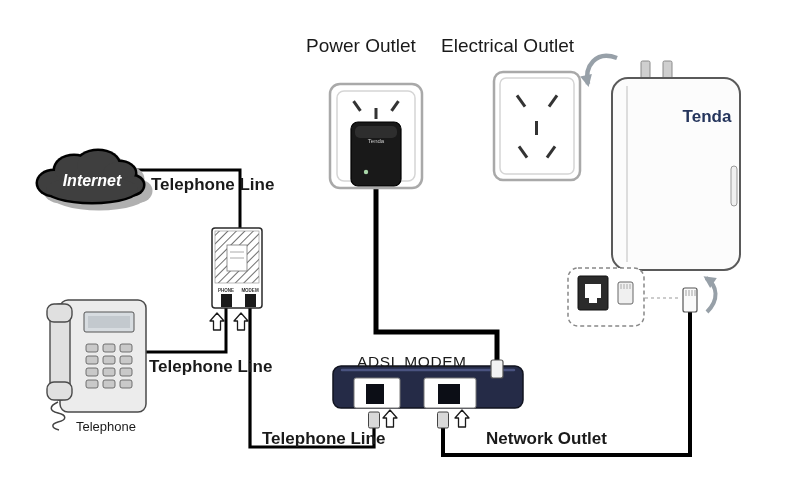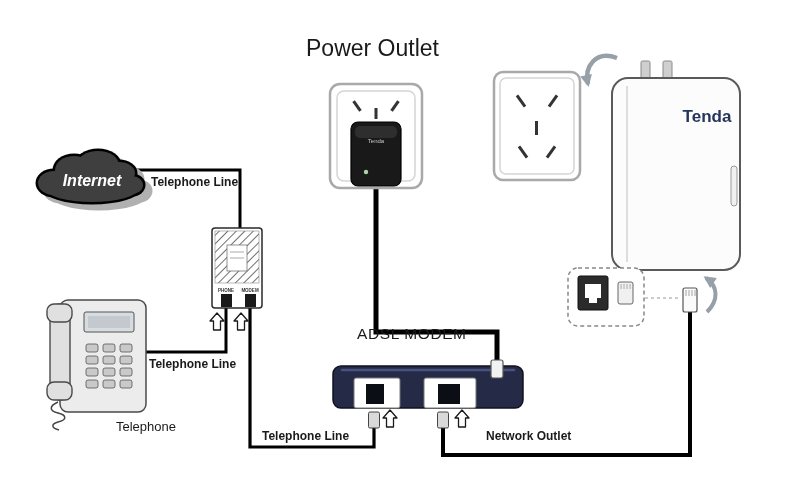--- a/index.html
+++ b/index.html
@@ -1,24 +1,24 @@
 <!DOCTYPE html>
 <html><head>
 <meta charset="utf-8">
 <style>
   * { margin:0; padding:0; box-sizing:border-box; }
   html,body { background:#ffffff; }
   body { font-family:"Liberation Sans", sans-serif; }
   .stage { position:relative; width:800px; height:488px; background:#fff; overflow:hidden; }
   .stage > svg { position:absolute; left:0; top:0; }
   .lbl { position:absolute; color:#1a1a1a; white-space:nowrap; }
-  .lbl-lg  { font-size:23px; }
+  .lbl-lg  { font-size:19px; }
   .lbl-md  { font-size:15.5px; letter-spacing:.6px; }
-  .lbl-sm  { font-size:12px; font-weight:700; }
-  .lbl-tel { font-size:13px;margin-left:40px; }
+  .lbl-sm  { font-size:17px; font-weight:700; }
+  .lbl-tel { font-size:13px; }
   
   .t-cloud { font:italic 700 16px "Liberation Sans", sans-serif; fill:#ffffff; }
   .t-logo  { font:700 17px "Liberation Sans", sans-serif; fill:#25355c; }
   .t-tiny  { font:700 4.5px "Liberation Sans", sans-serif; fill:#333; }
   .t-micro { font:500 6px "Liberation Sans", sans-serif; fill:#c9c9c9; }
 </style>
 </head>
 <body>
 
 <div class="stage">
@@ -191,20 +191,21 @@
 
   <g fill="#ffffff" stroke="#1a1a1a" stroke-width="1.3" stroke-linejoin="round">
     <polygon points="217,313 224,321 220.5,321 220.5,330 213.5,330 213.5,321 210,321"></polygon>
     <polygon points="241,313 248,321 244.5,321 244.5,330 237.5,330 237.5,321 234,321"></polygon>
     <polygon points="390,410 397,418 393.5,418 393.5,427 386.5,427 386.5,418 383,418"></polygon>
     <polygon points="462,410 469,418 465.5,418 465.5,427 458.5,427 458.5,418 455,418"></polygon>
   </g>
 </svg>
 
 <div class="lbl lbl-lg" style="left:306px;top:35px">Power Outlet</div>
-<div class="lbl lbl-md" style="left:357px;top:325px">ADSL MODEM</div>
+<div class="lbl lbl-lg" style="left:441px;top:35px">Electrical Outlet</div>
+<div class="lbl lbl-md" style="left:357px;top:353px">ADSL MODEM</div>
 <div class="lbl lbl-sm" style="left:151px;top:175px">Telephone Line</div>
 <div class="lbl lbl-sm" style="left:149px;top:357px">Telephone Line</div>
 <div class="lbl lbl-sm" style="left:262px;top:429px">Telephone Line</div>
 <div class="lbl lbl-sm" style="left:486px;top:429px">Network Outlet</div>
 <div class="lbl lbl-tel" style="left:76px;top:419px">Telephone</div>
 
 </div>
 
 </body></html>

